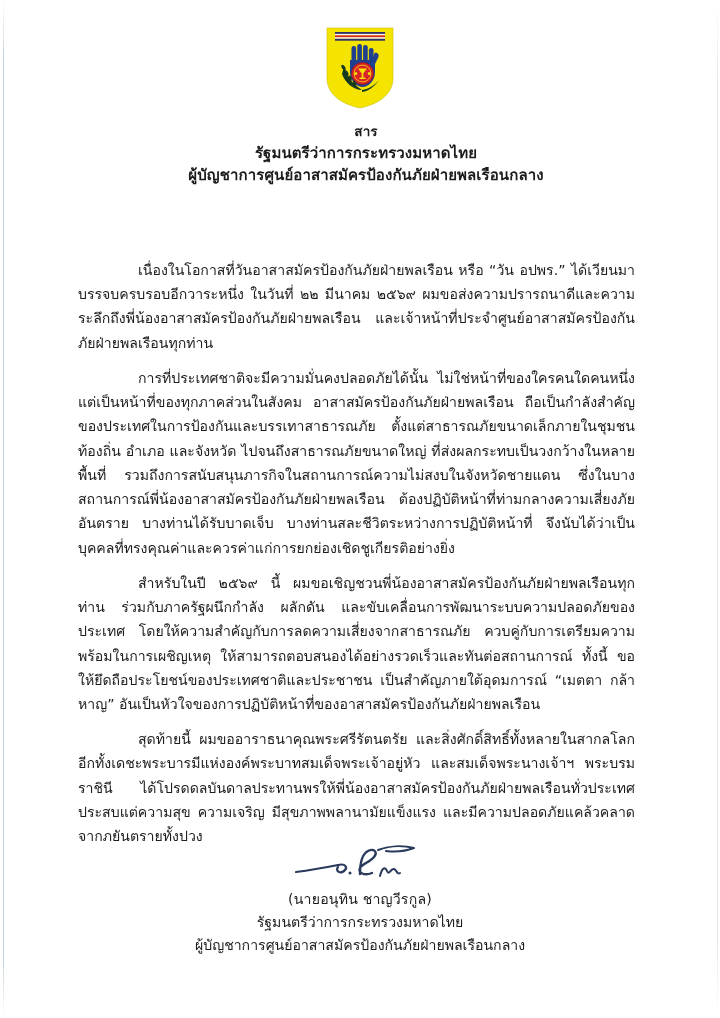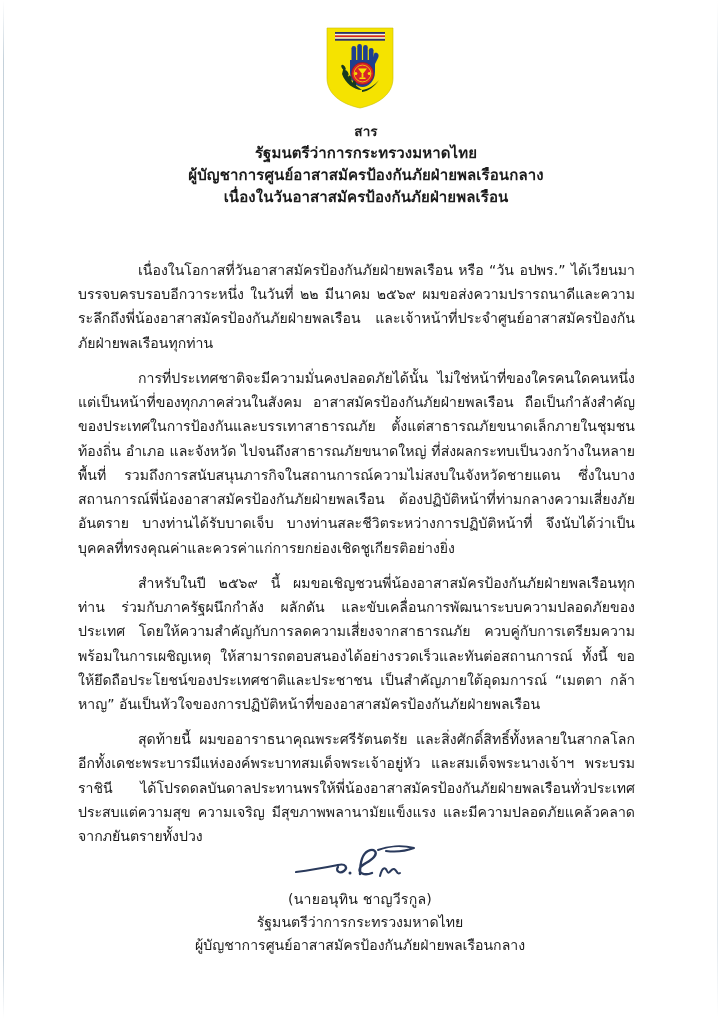--- a/index.html
+++ b/index.html
@@ -161,21 +161,20 @@
         <ellipse cx="30.5" cy="57.5" rx="1.6" ry="3" transform="rotate(-12 30.5 57.5)"></ellipse>
         <path d="M38 64 C45 63 51 59 55 54 C50 61 45 65 38 66 Z"></path>
       </g>
     </svg>
   </div>
 
   <div class="heading">
     <div class="h-line h-sara">สาร</div>
     <div class="h-line h-big">รัฐมนตรีว่าการกระทรวงมหาดไทย</div>
     <div class="h-line h-big">ผู้บัญชาการศูนย์อาสาสมัครป้องกันภัยฝ่ายพลเรือนกลาง</div>
-    <div class="h-line h-big">เนื่องในวันอาสาสมัครป้องกันภัยฝ่ายพลเรือน</div>
   </div>
 
   <div class="body-block">
     <p class="para">เนื่องในโอกาสที่วันอาสาสมัครป้องกันภัยฝ่ายพลเรือน หรือ “วัน อปพร.” ได้เวียนมาบรรจบครบรอบอีกวาระหนึ่ง ในวันที่ ๒๒ มีนาคม ๒๕๖๙ ผมขอส่งความปรารถนาดีและความระลึกถึงพี่น้องอาสาสมัครป้องกันภัยฝ่ายพลเรือน และเจ้าหน้าที่ประจำศูนย์อาสาสมัครป้องกันภัยฝ่ายพลเรือนทุกท่าน</p>
     <p class="para">การที่ประเทศชาติจะมีความมั่นคงปลอดภัยได้นั้น ไม่ใช่หน้าที่ของใครคนใดคนหนึ่ง แต่เป็นหน้าที่ของทุกภาคส่วนในสังคม อาสาสมัครป้องกันภัยฝ่ายพลเรือน ถือเป็นกำลังสำคัญของประเทศในการป้องกันและบรรเทาสาธารณภัย ตั้งแต่สาธารณภัยขนาดเล็กภายในชุมชน ท้องถิ่น อำเภอ และจังหวัด ไปจนถึงสาธารณภัยขนาดใหญ่ ที่ส่งผลกระทบเป็นวงกว้างในหลายพื้นที่ รวมถึงการสนับสนุนภารกิจในสถานการณ์ความไม่สงบในจังหวัดชายแดน ซึ่งในบางสถานการณ์พี่น้องอาสาสมัครป้องกันภัยฝ่ายพลเรือน ต้องปฏิบัติหน้าที่ท่ามกลางความเสี่ยงภัยอันตราย บางท่านได้รับบาดเจ็บ บางท่านสละชีวิตระหว่างการปฏิบัติหน้าที่ จึงนับได้ว่าเป็นบุคคลที่ทรงคุณค่าและควรค่าแก่การยกย่องเชิดชูเกียรติอย่างยิ่ง</p>
     <p class="para">สำหรับในปี ๒๕๖๙ นี้ ผมขอเชิญชวนพี่น้องอาสาสมัครป้องกันภัยฝ่ายพลเรือนทุกท่าน ร่วมกับภาครัฐผนึกกำลัง ผลักดัน และขับเคลื่อนการพัฒนาระบบความปลอดภัยของประเทศ โดยให้ความสำคัญกับการลดความเสี่ยงจากสาธารณภัย ควบคู่กับการเตรียมความพร้อมในการเผชิญเหตุ ให้สามารถตอบสนองได้อย่างรวดเร็วและทันต่อสถานการณ์ ทั้งนี้ ขอให้ยึดถือประโยชน์ของประเทศชาติและประชาชน เป็นสำคัญภายใต้อุดมการณ์ “เมตตา กล้าหาญ” อันเป็นหัวใจของการปฏิบัติหน้าที่ของอาสาสมัครป้องกันภัยฝ่ายพลเรือน</p>
     <p class="para">สุดท้ายนี้ ผมขออาราธนาคุณพระศรีรัตนตรัย และสิ่งศักดิ์สิทธิ์ทั้งหลายในสากลโลก อีกทั้งเดชะพระบารมีแห่งองค์พระบาทสมเด็จพระเจ้าอยู่หัว และสมเด็จพระนางเจ้าฯ พระบรมราชินี ได้โปรดดลบันดาลประทานพรให้พี่น้องอาสาสมัครป้องกันภัยฝ่ายพลเรือนทั่วประเทศ ประสบแต่ความสุข ความเจริญ มีสุขภาพพลานามัยแข็งแรง และมีความปลอดภัยแคล้วคลาดจากภยันตรายทั้งปวง</p>
   </div>
 
   <div class="sign-block">

